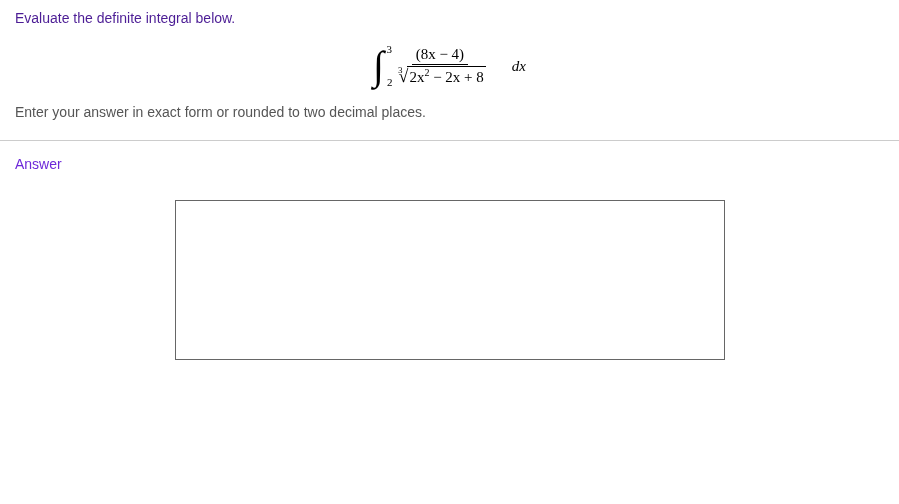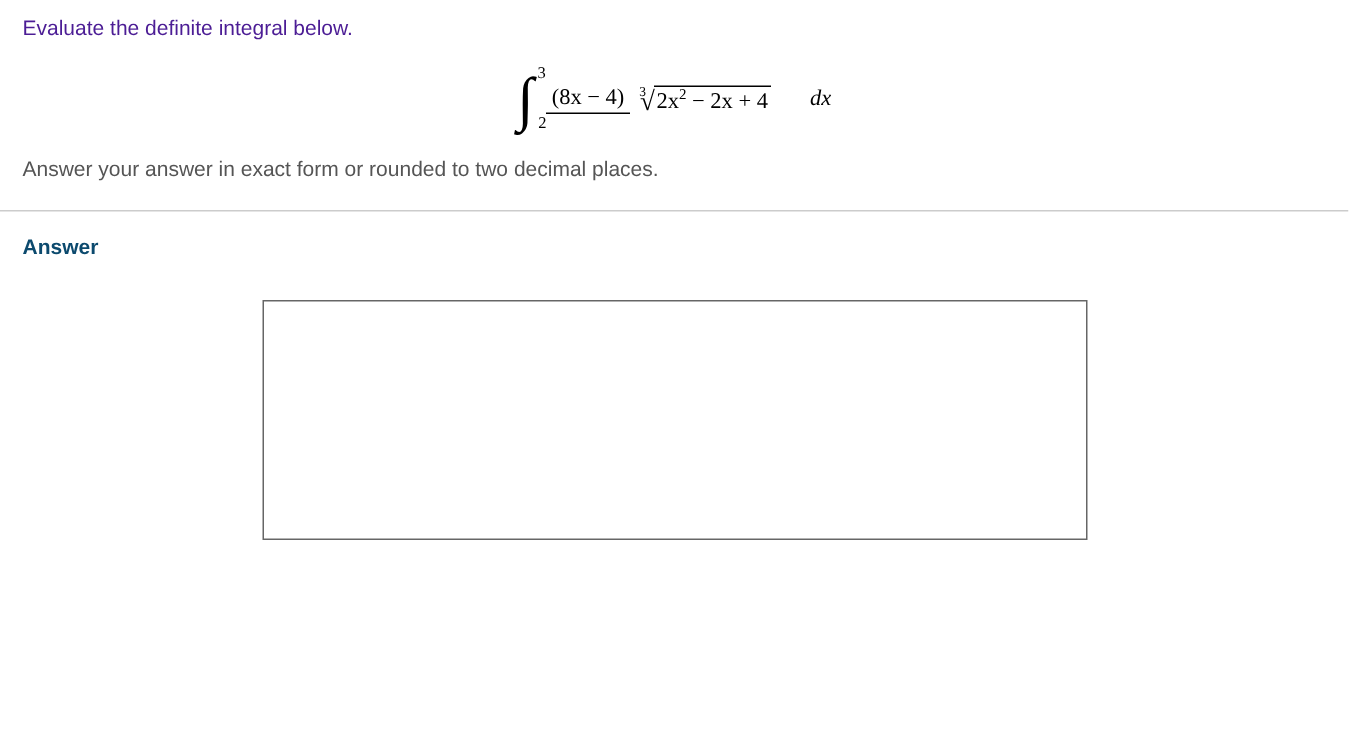--- a/index.html
+++ b/index.html
@@ -43,21 +43,21 @@
     font-size: 11px;
   }
   .int-lower {
     position: absolute;
     bottom: -2px;
     left: 14px;
     font-size: 11px;
   }
   .fraction {
     display: inline-flex;
-    flex-direction: row;
+    flex-direction: column;
     align-items: center;
     margin: 0 6px;
     vertical-align: middle;
   }
   .frac-num {
     padding: 0 4px 1px 4px;
     border-bottom: 1px solid #000;
     font-size: 15px;
   }
   .frac-den {
@@ -98,23 +98,23 @@
   }
   .divider {
     border: none;
     border-top: 1px solid #ccc;
     margin: 0;
   }
   .answer-section {
     padding: 15px 15px 30px 15px;
   }
   .answer-label {
-    color: #0c4a6e;
+    color: #6d28d9;
     font-size: 14px;
-    font-weight: bold;
+    font-weight: normal;
     margin-bottom: 28px;
   }
   .answer-box-wrap {
     display: flex;
     justify-content: center;
   }
   .answer-box {
     width: 550px;
     height: 160px;
     border: 1px solid #666;
@@ -140,30 +140,30 @@
         <span class="int-upper">3</span>
         <span class="int-lower">2</span>
       </span>
       <span class="fraction">
         <span class="frac-num">(8x − 4)</span>
         <span class="frac-den">
           <span class="root-index">3</span>
           <span class="radical">
             <span class="radical-sign">√</span>
             <span class="radicand">
-              <span>2x</span><span class="sup">2</span><span> − 2x + 4</span>
+              <span>2x</span><span class="sup">2</span><span> − 2x + 8</span>
             </span>
           </span>
         </span>
       </span>
       <span class="dx">dx</span>
     </span>
   </div>
 
-  <div class="instruction">Answer your answer in exact form or rounded to two decimal places.</div>
+  <div class="instruction">Enter your answer in exact form or rounded to two decimal places.</div>
 </div>
 
 <hr class="divider">
 
 <div class="answer-section">
   <div class="answer-label">Answer</div>
   <div class="answer-box-wrap">
     <textarea class="answer-box" value="" style=""></textarea>
   </div>
 </div>

